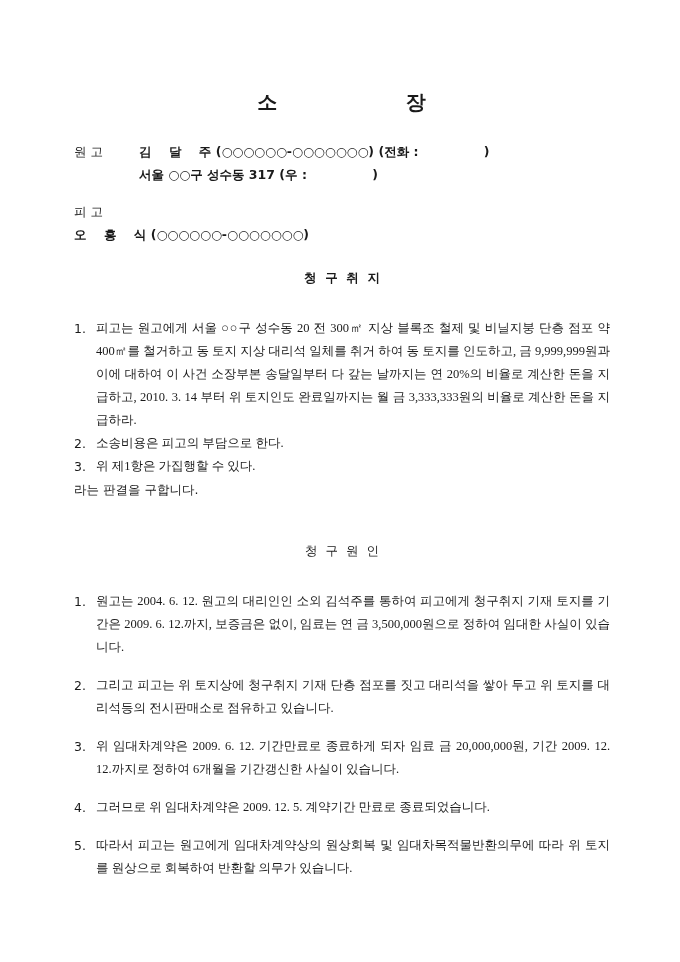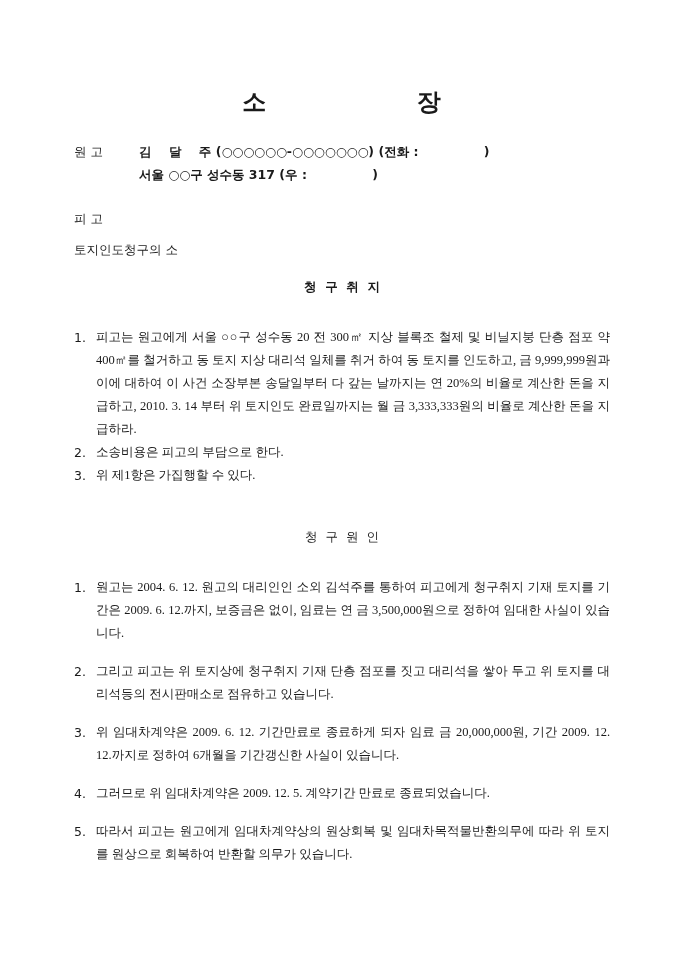--- a/index.html
+++ b/index.html
@@ -16,29 +16,29 @@
   .page {
     box-sizing: border-box;
     width: 680px;
     height: 962px;
     padding: 90px 70px 30px 74px;
     overflow: hidden;
   }
   .doc-title {
     margin: 0 0 26px 0;
     text-align: center;
-    font-size: 24px;
+    font-size: 20px;
     font-weight: bold;
     line-height: 24px;
     white-space: pre;
     letter-spacing: 1px;
   }
   .party { display: flex; }
-  .party.p1 { margin-bottom: 21px; }
-  .party.p2 { margin-bottom: 8px; flex-direction: column; }
+  .party.p1 { margin-bottom: 14px; }
+  .party.p2 { margin-bottom: 20px; flex-direction: column; }
   .party-role { width: 65px; flex: none; white-space: pre; }
   .party-content { flex: 1; font-weight: bold; }
   .party-line1, .party-address { white-space: pre-wrap; }
   .case-name { margin-bottom: 14px; white-space: pre-wrap; }
   .section-heading {
     text-align: center;
     white-space: pre;
     margin-top: 38px;
     margin-bottom: 28px;
   }
@@ -60,39 +60,40 @@
       <div class="party p1">
         <div class="party-role">원 고</div>
         <div class="party-content">
           <div class="party-line1"><span>김    달    주</span><span> (○○○○○○-○○○○○○○)</span><span> (전화 :               )</span></div>
           <div class="party-address">서울 ○○구 성수동 317 (우 :               )</div>
         </div>
       </div>
       <div class="party p2">
         <div class="party-role">피 고</div>
         <div class="party-content">
+          <div class="party-line1"><span>오    흥    식</span><span> (○○○○○○-○○○○○○○)</span></div>
         </div>
       </div>
     </div>
-  <div class="case-name">토지인도청구의 소</div>
   <div id="sections">
       <div class="section">
         <div class="section-heading">청  구  취  지</div>
         <div class="item">
           <span class="item-no">1.</span>
           <div class="item-text">피고는 원고에게 서울 ○○구 성수동 20 전 300㎡ 지상 블록조 철제 및 비닐지붕 단층 점포 약 400㎡를 철거하고 동 토지 지상 대리석 일체를 취거 하여 동 토지를 인도하고, 금 9,999,999원과 이에 대하여 이 사건 소장부본 송달일부터 다 갚는 날까지는 연 20%의 비율로 계산한 돈을 지급하고, 2010. 3. 14 부터 위 토지인도 완료일까지는 월 금 3,333,333원의 비율로 계산한 돈을 지급하라.</div>
         </div>
         <div class="item">
           <span class="item-no">2.</span>
           <div class="item-text">소송비용은 피고의 부담으로 한다.</div>
         </div>
         <div class="item">
           <span class="item-no">3.</span>
           <div class="item-text">위 제1항은 가집행할 수 있다.</div>
         </div>
+        <div class="section-trailer">라는 판결을 구합니다.</div>
       </div>
       <div class="section spaced">
         <div class="section-heading">청  구  원  인</div>
         <div class="item">
           <span class="item-no">1.</span>
           <div class="item-text">원고는 2004. 6. 12. 원고의 대리인인 소외 김석주를 통하여 피고에게 청구취지 기재 토지를 기간은 2009. 6. 12.까지, 보증금은 없이, 임료는 연 금 3,500,000원으로 정하여 임대한 사실이 있습니다.</div>
         </div>
         <div class="item">
           <span class="item-no">2.</span>
           <div class="item-text">그리고 피고는 위 토지상에 청구취지 기재 단층 점포를 짓고 대리석을 쌓아 두고 위 토지를 대리석등의 전시판매소로 점유하고 있습니다.</div>

